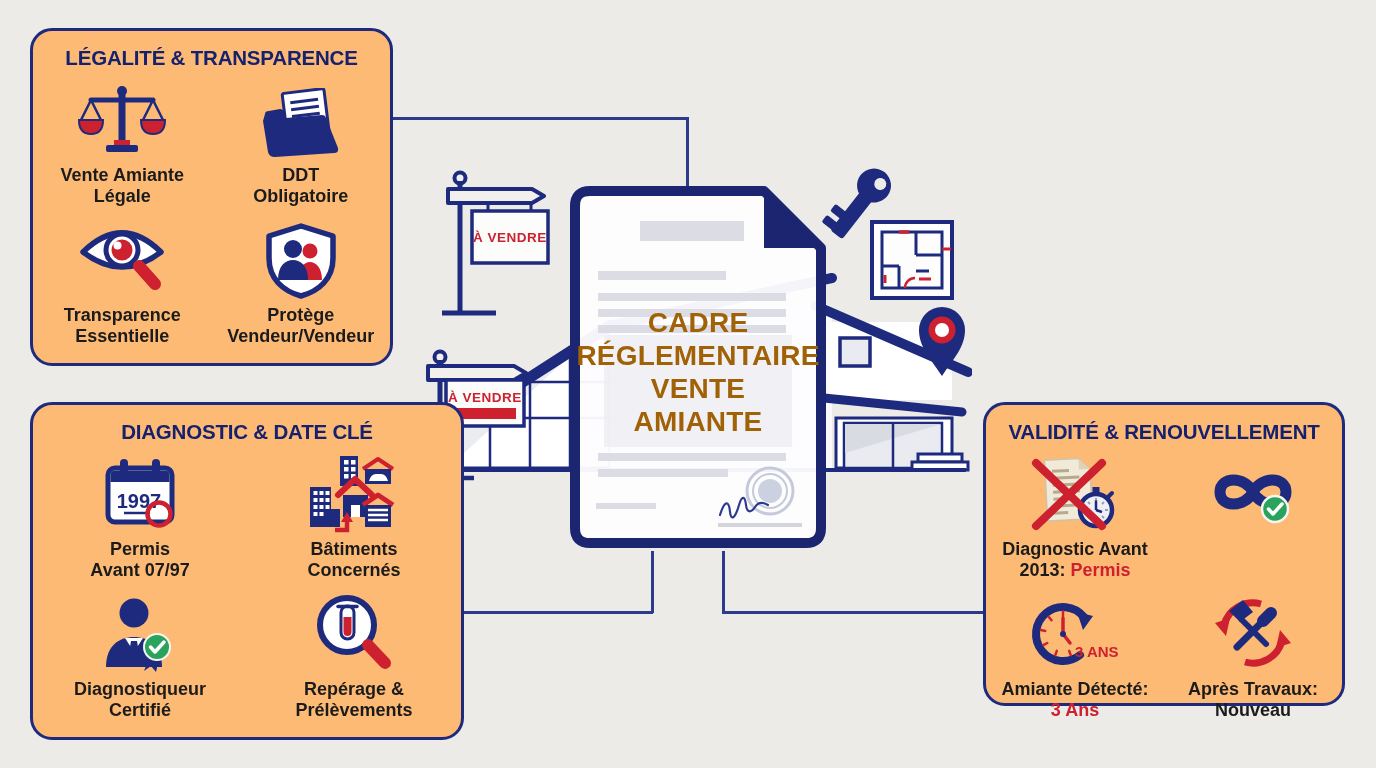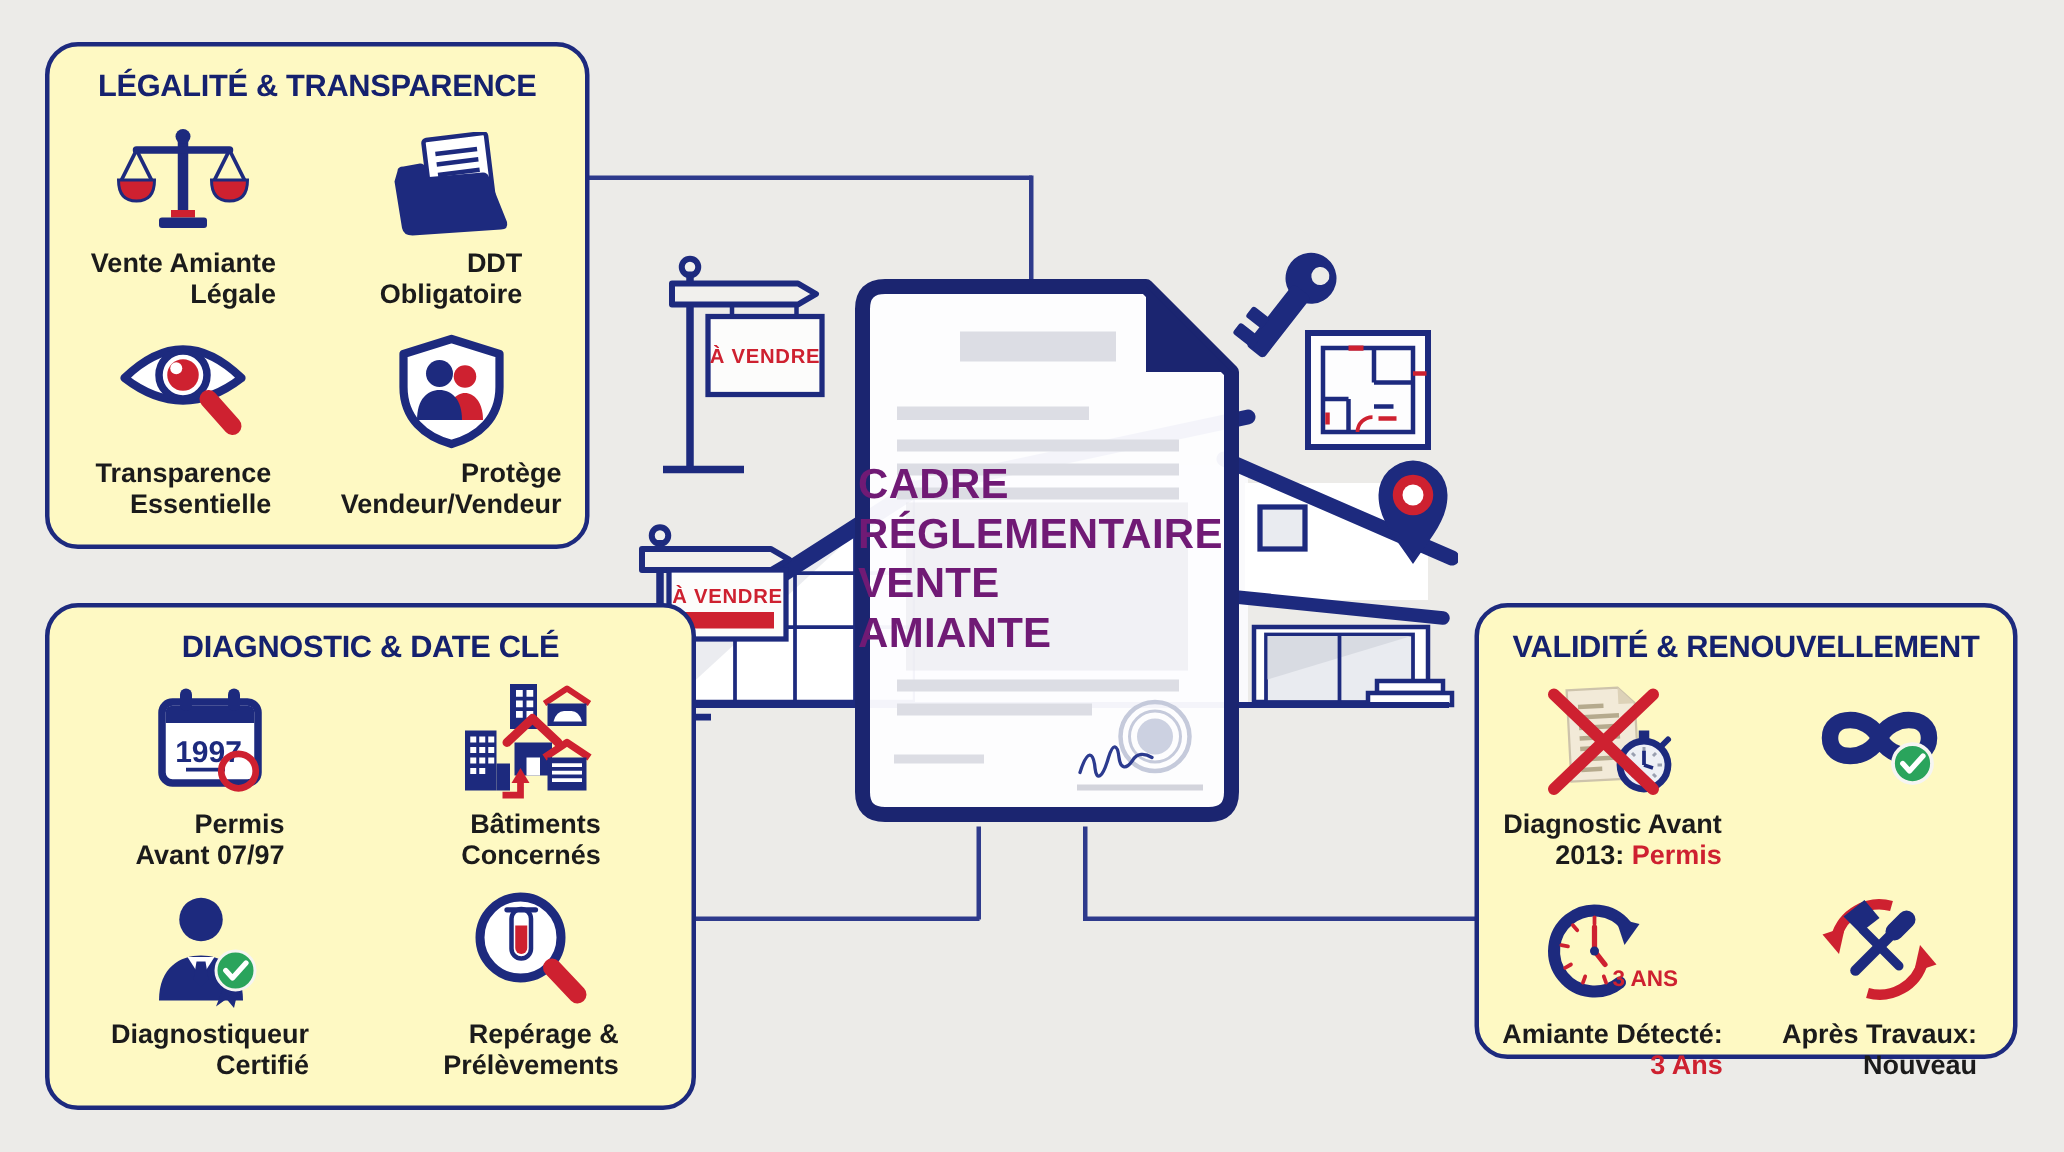--- a/index.html
+++ b/index.html
@@ -1,40 +1,40 @@
 <!DOCTYPE html>
 <html><head>
 <meta charset="utf-8">
 <style>
   html,body{margin:0;padding:0;background:#ecebe8;}
   #canvas{position:relative;width:1376px;height:768px;background:#ecebe8;overflow:hidden;
           font-family:"Liberation Sans",sans-serif;}
   svg text{font-family:"Liberation Sans",sans-serif;}
 
   
-  .panel{position:absolute;box-sizing:border-box;background:#fef9c3;border:3px solid #1d2a7e;
+  .panel{position:absolute;box-sizing:border-box;background:#fdba74;border:3px solid #1d2a7e;
          border-radius:22px;z-index:5;}
   .panel-title{margin-top:15px;text-align:center;font-size:20.5px;font-weight:800;
                color:#15216e;letter-spacing:-0.2px;}
   .grid{margin-top:6px;display:grid;grid-template-columns:50% 50%;row-gap:6px;}
   .cell{display:flex;flex-direction:column;align-items:center;height:134px;}
   .icwrap{height:84px;display:flex;align-items:flex-end;justify-content:center;}
-  .lbl{margin-top:5px;text-align:right;font-size:18px;font-weight:600;color:#1b1b1b;
+  .lbl{margin-top:5px;text-align:center;font-size:18px;font-weight:600;color:#1b1b1b;
        line-height:1.16;}
   .lbl .l{display:block;}
   .accent{color:#ce2130;}
 
   
   .conn{position:absolute;background:#2e3a8c;z-index:2;}
 
   
   .art{position:absolute;z-index:3;}
   .overart{position:absolute;z-index:4;}
-  #doc-title{position:absolute;left:572px;top:306px;width:252px;z-index:4;
-             font-size:28px;line-height:33px;font-weight:800;color:#701a75;
+  #doc-title{position:absolute;left:572px;top:306px;width:252px;text-align:center;z-index:4;
+             font-size:28px;line-height:33px;font-weight:800;color:#a16207;
              white-space:pre-line;letter-spacing:0.2px;}
 </style>
 </head>
 <body>
 
 <div id="canvas">
 
   <svg class="art" style="left:412px;top:222px;" width="560" height="256" viewBox="0 0 560 256">
     <clipPath id="lg">
         <polygon points="36,246 36,208 198,104 198,246"></polygon>

